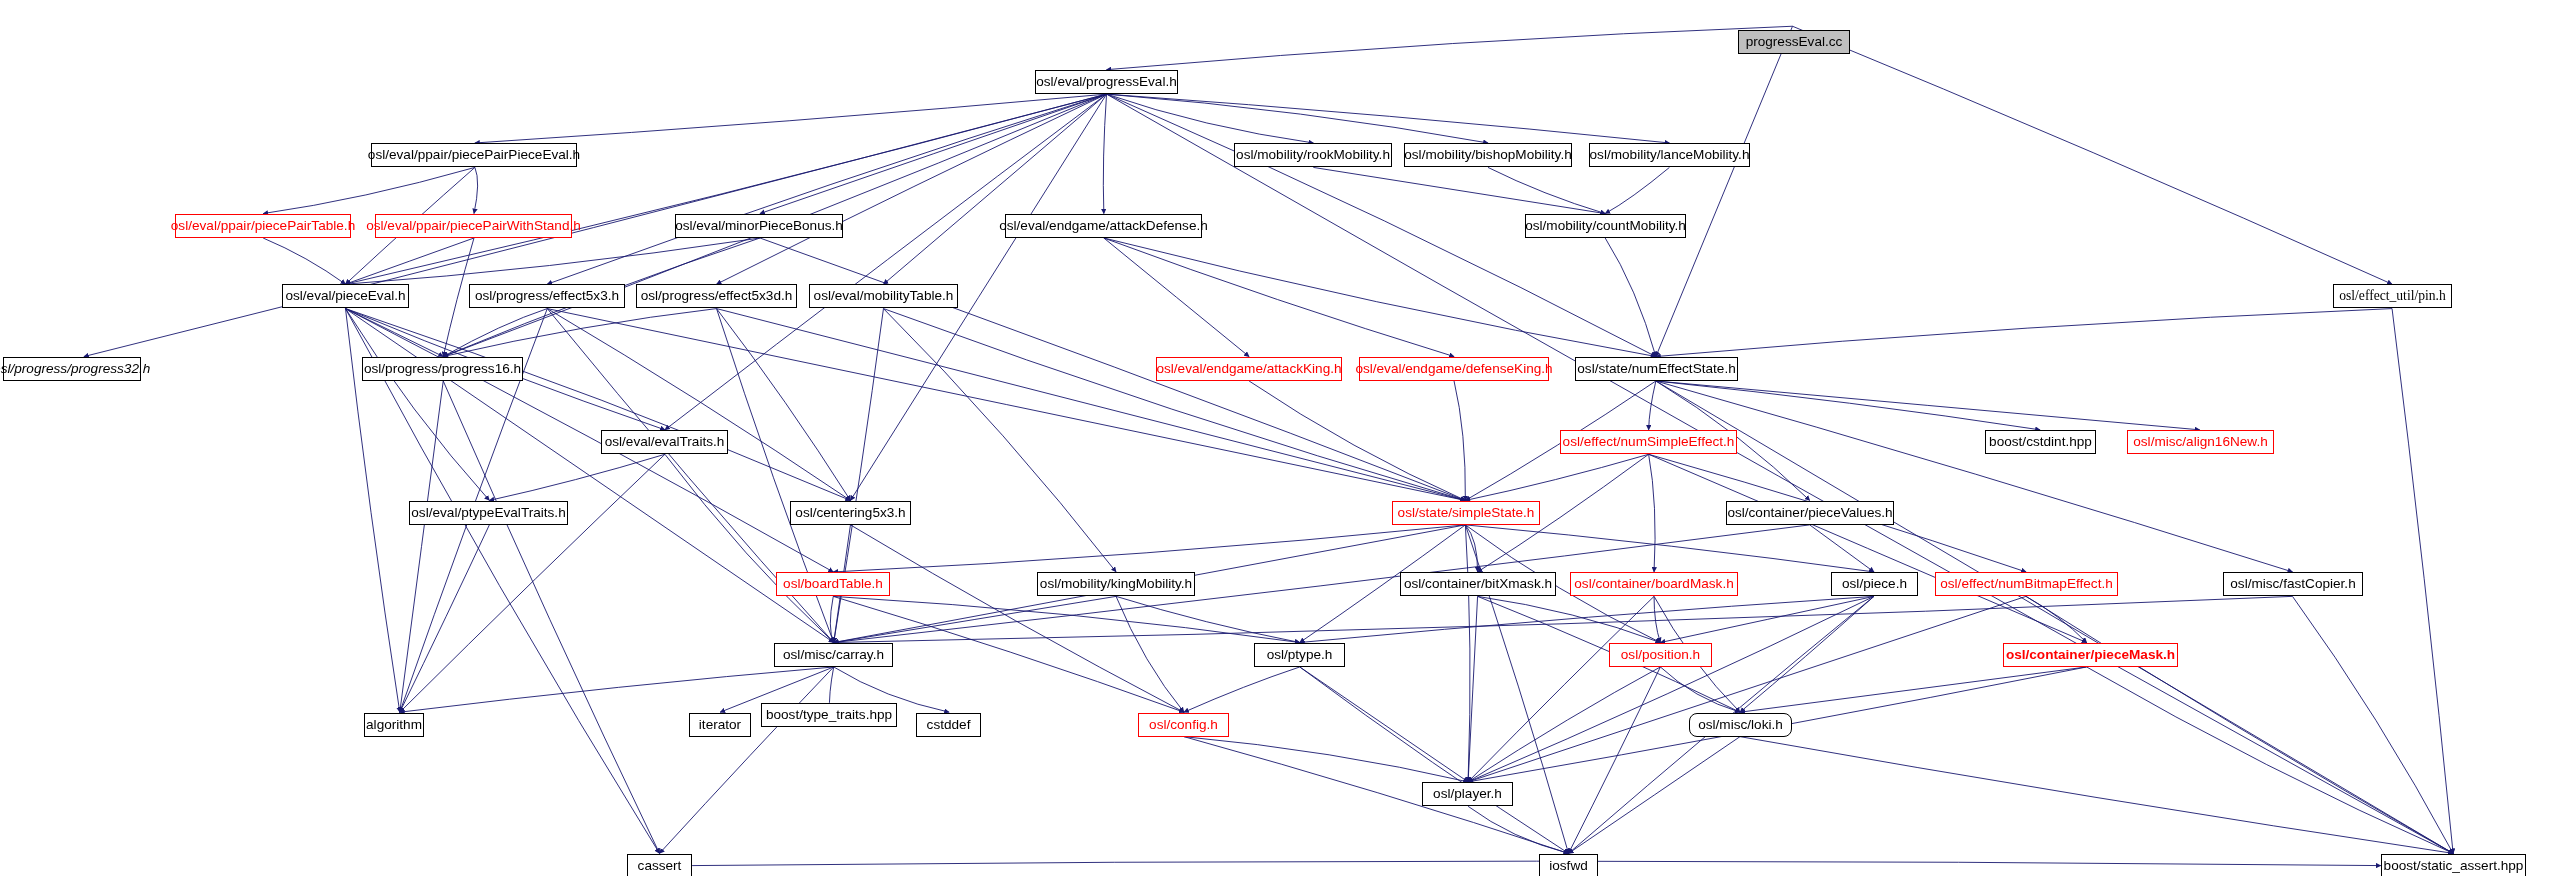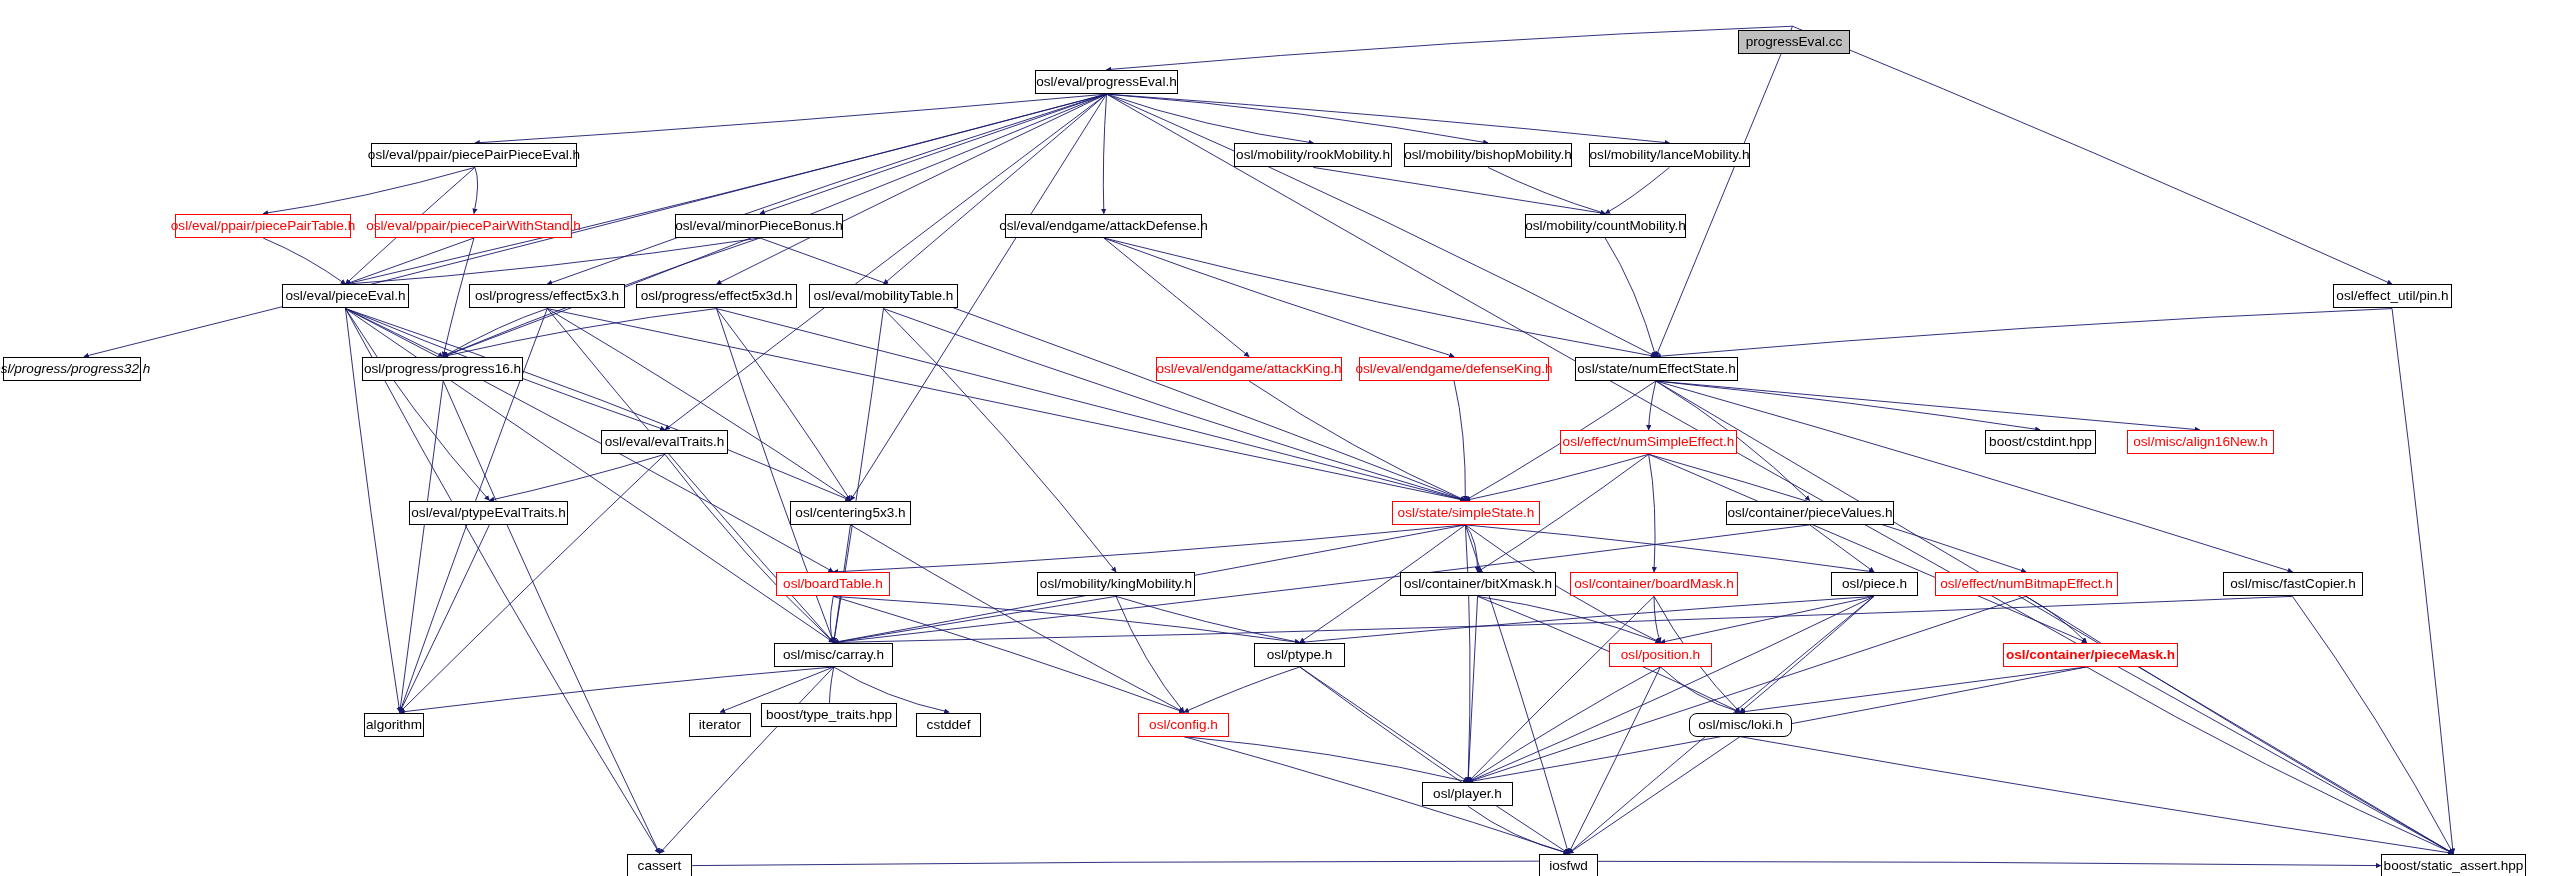--- a/index.html
+++ b/index.html
@@ -219,21 +219,21 @@
       </div>
       <div class="node" style="left: 675px; top: 214px; width: 168px;">
         <span>osl/eval/minorPieceBonus.h</span>
       </div>
       <div class="node" style="left: 1005px; top: 214px; width: 197px;">
         <span>osl/eval/endgame/attackDefense.h</span>
       </div>
       <div class="node" style="left: 1525px; top: 214px; width: 161px;">
         <span>osl/mobility/countMobility.h</span>
       </div>
-      <div class="node" style="left: 2333px; top: 284px; width: 119px;">
+      <div class="node" style="left: 2333px; top: 284px; width: 119px; font-family: Liberation Serif, serif;">
         <span>osl/effect_util/pin.h</span>
       </div>
       <div class="node" style="left: 282px; top: 284px; width: 127px;">
         <span>osl/eval/pieceEval.h</span>
       </div>
       <div class="node" style="left: 469px; top: 284px; width: 156px;">
         <span>osl/progress/effect5x3.h</span>
       </div>
       <div class="node" style="left: 636px; top: 284px; width: 161px;">
         <span>osl/progress/effect5x3d.h</span>

